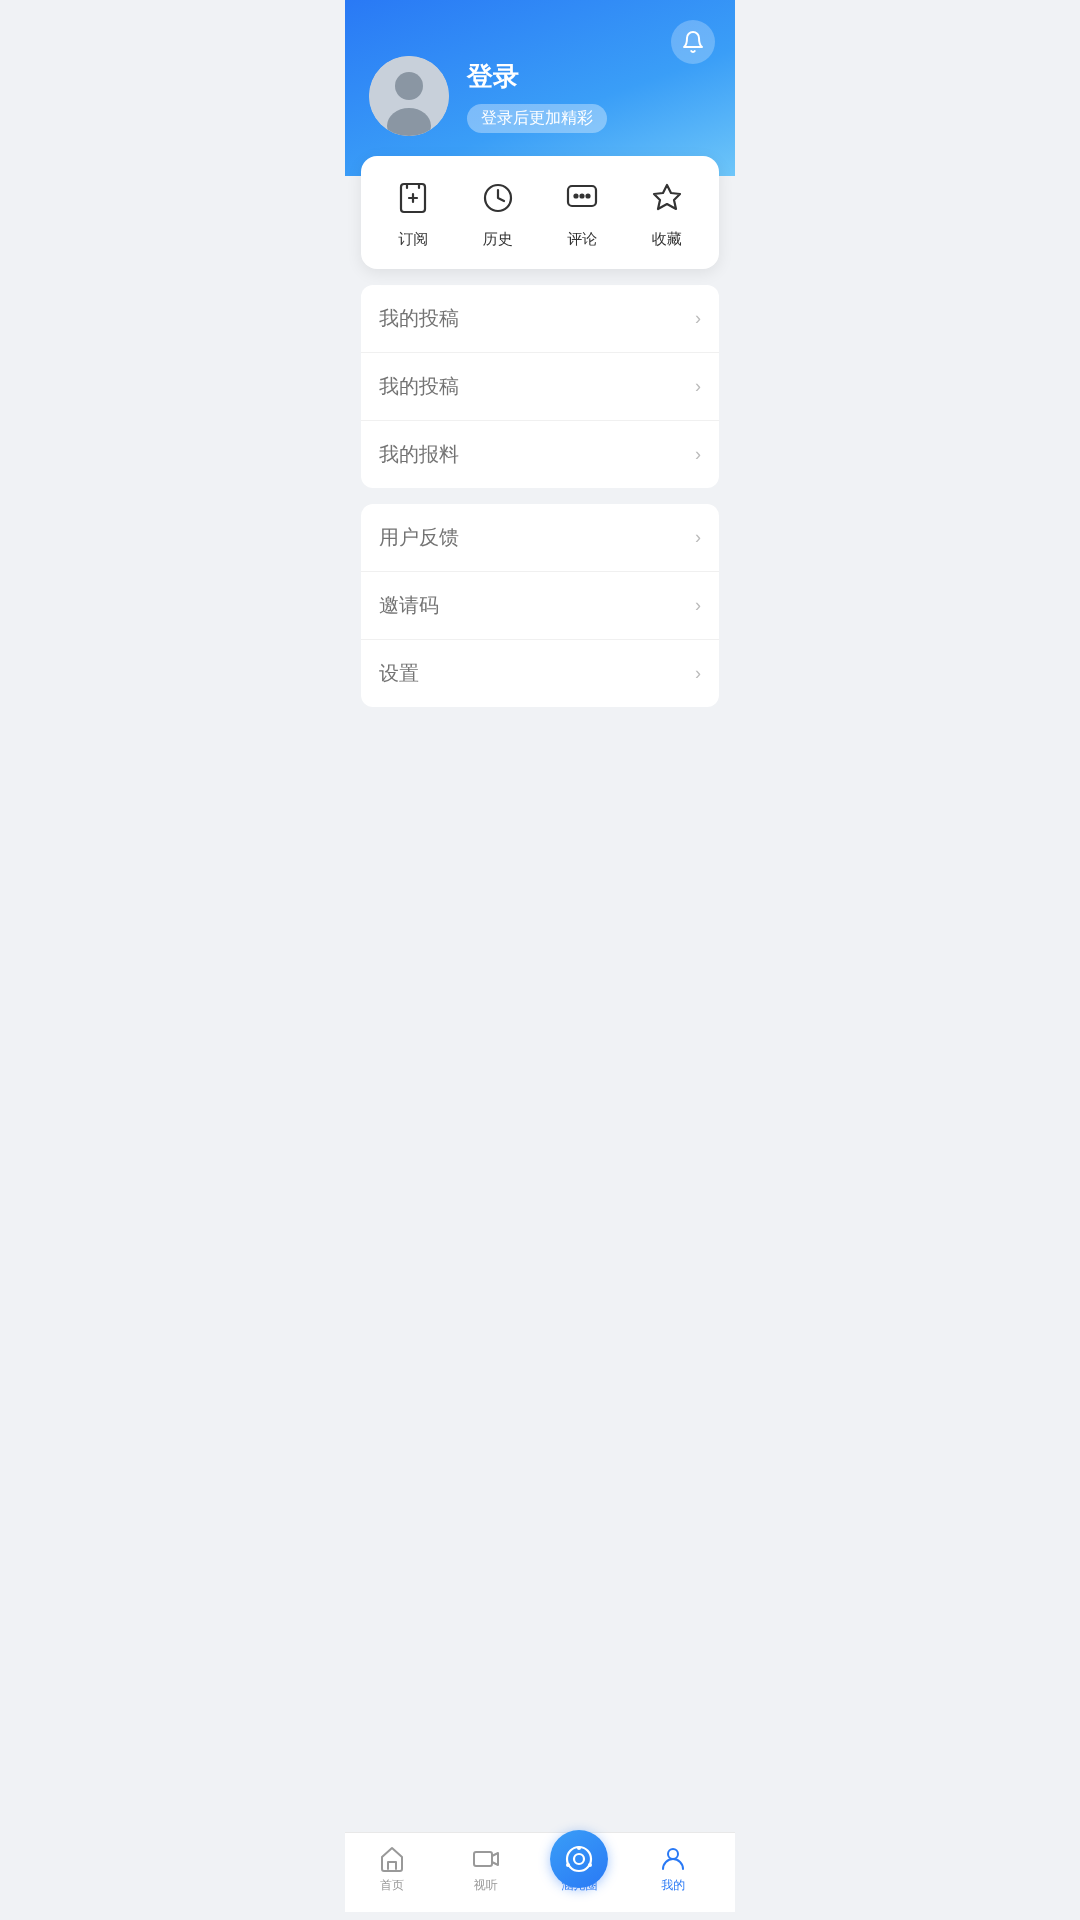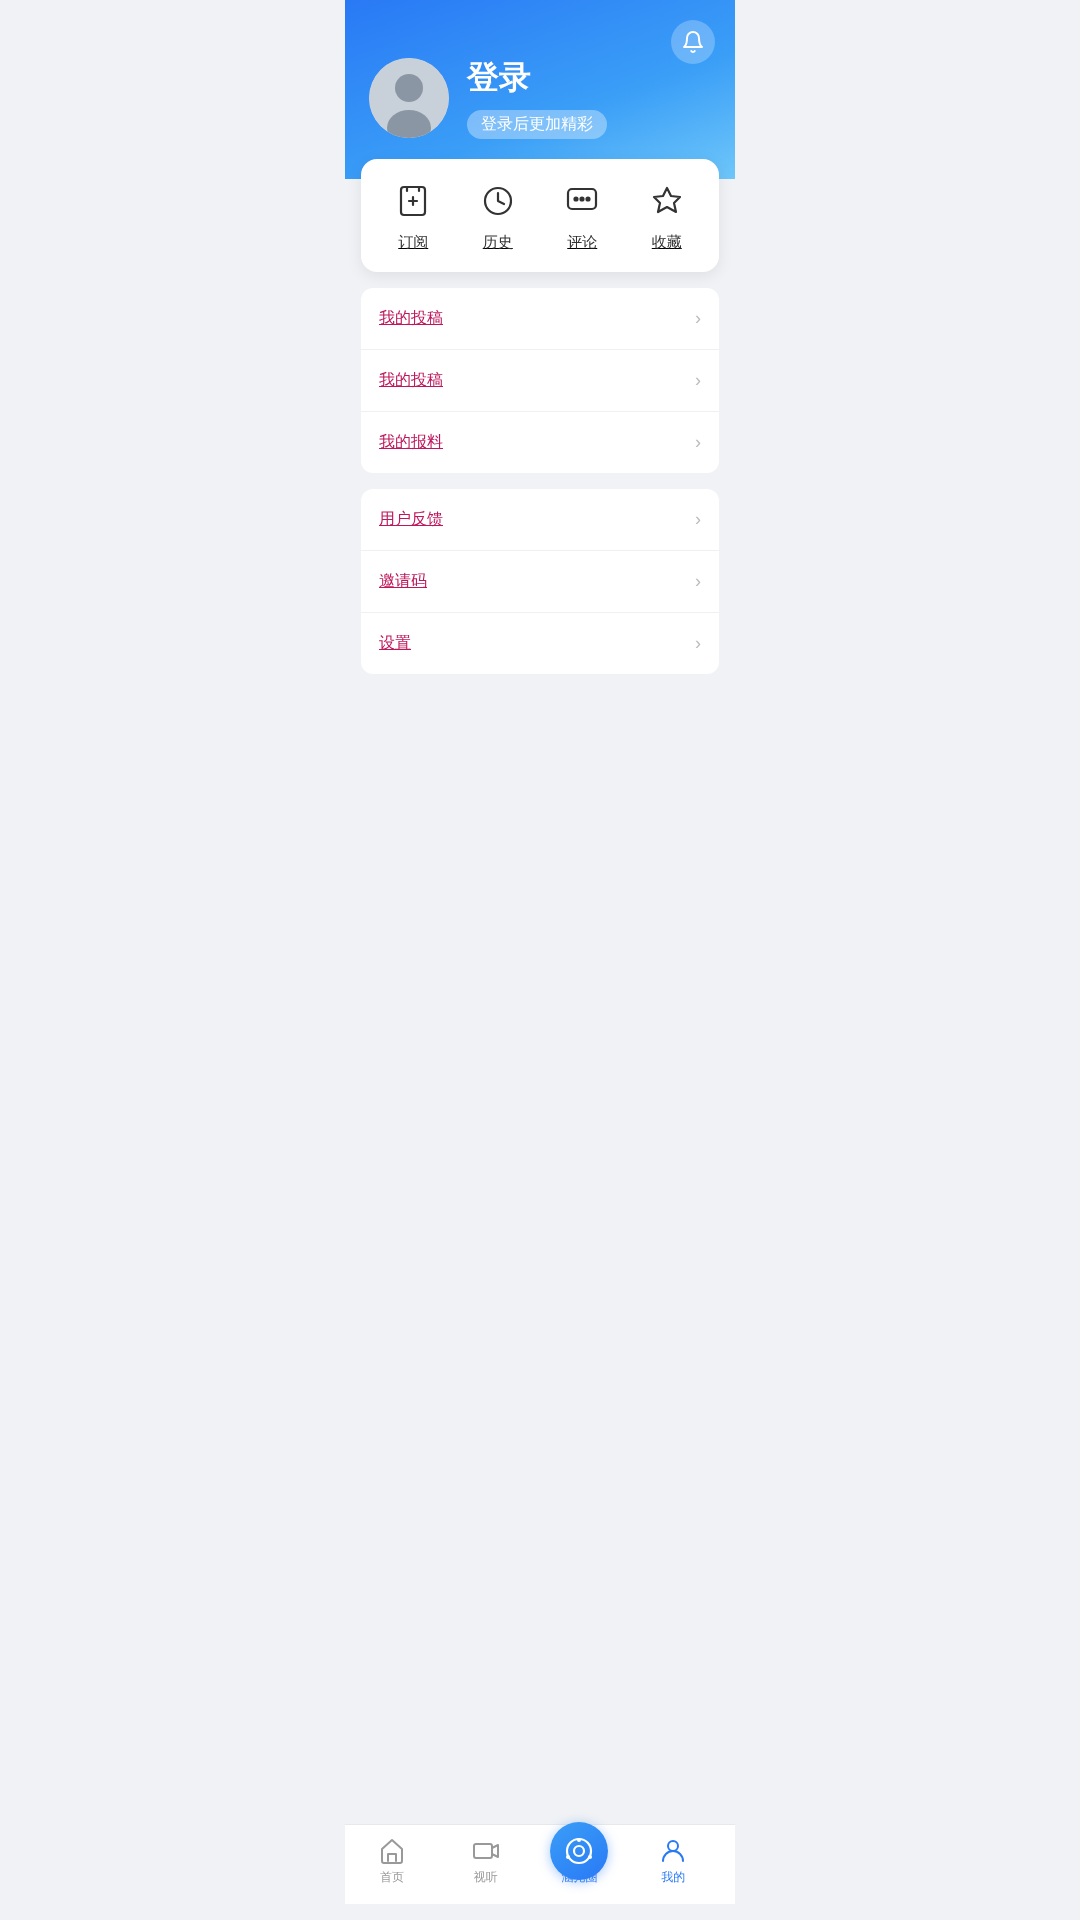--- a/index.html
+++ b/index.html
@@ -60,21 +60,21 @@
       overflow: hidden;
     }
 
     .profile-info {
       display: flex;
       flex-direction: column;
       gap: 10px;
     }
 
     .login-title {
-      font-size: 32px;
+      font-size: 26px;
       font-weight: 600;
       color: #fff;
     }
 
     .login-subtitle {
       display: inline-block;
       background: rgba(255,255,255,0.35);
       color: #fff;
       font-size: 16px;
       padding: 4px 14px;
@@ -94,21 +94,20 @@
       z-index: 2;
     }
 
     .quick-item {
       display: flex;
       flex-direction: column;
       align-items: center;
       gap: 10px;
       cursor: pointer;
       flex: 1;
-      text-decoration: underline;
     }
 
     .quick-icon {
       width: 44px;
       height: 44px;
       display: flex;
       align-items: center;
       justify-content: center;
       font-size: 28px;
       color: #333;
@@ -134,34 +133,33 @@
       padding: 20px 18px;
       border-bottom: 1px solid #f0f0f0;
       cursor: pointer;
     }
 
     .menu-item:last-child {
       border-bottom: none;
     }
 
     .menu-label {
-      font-size: 16px;
-      color: #be185d;
-      text-decoration: underline;
+      font-size: 20px;
+      color: #737373;
     }
 
     .chevron {
       font-size: 18px;
       color: #bbb;
     }
 
     
     .bottom-nav {
       position: fixed;
-      bottom: 16px;
+      bottom: 8px;
       left: 50%;
       transform: translateX(-50%);
       width: 390px;
       background: #fff;
       border-top: 1px solid #e8e8e8;
       display: flex;
       align-items: flex-end;
       justify-content: space-around;
       padding: 8px 15px 16px 0;
       z-index: 100;

